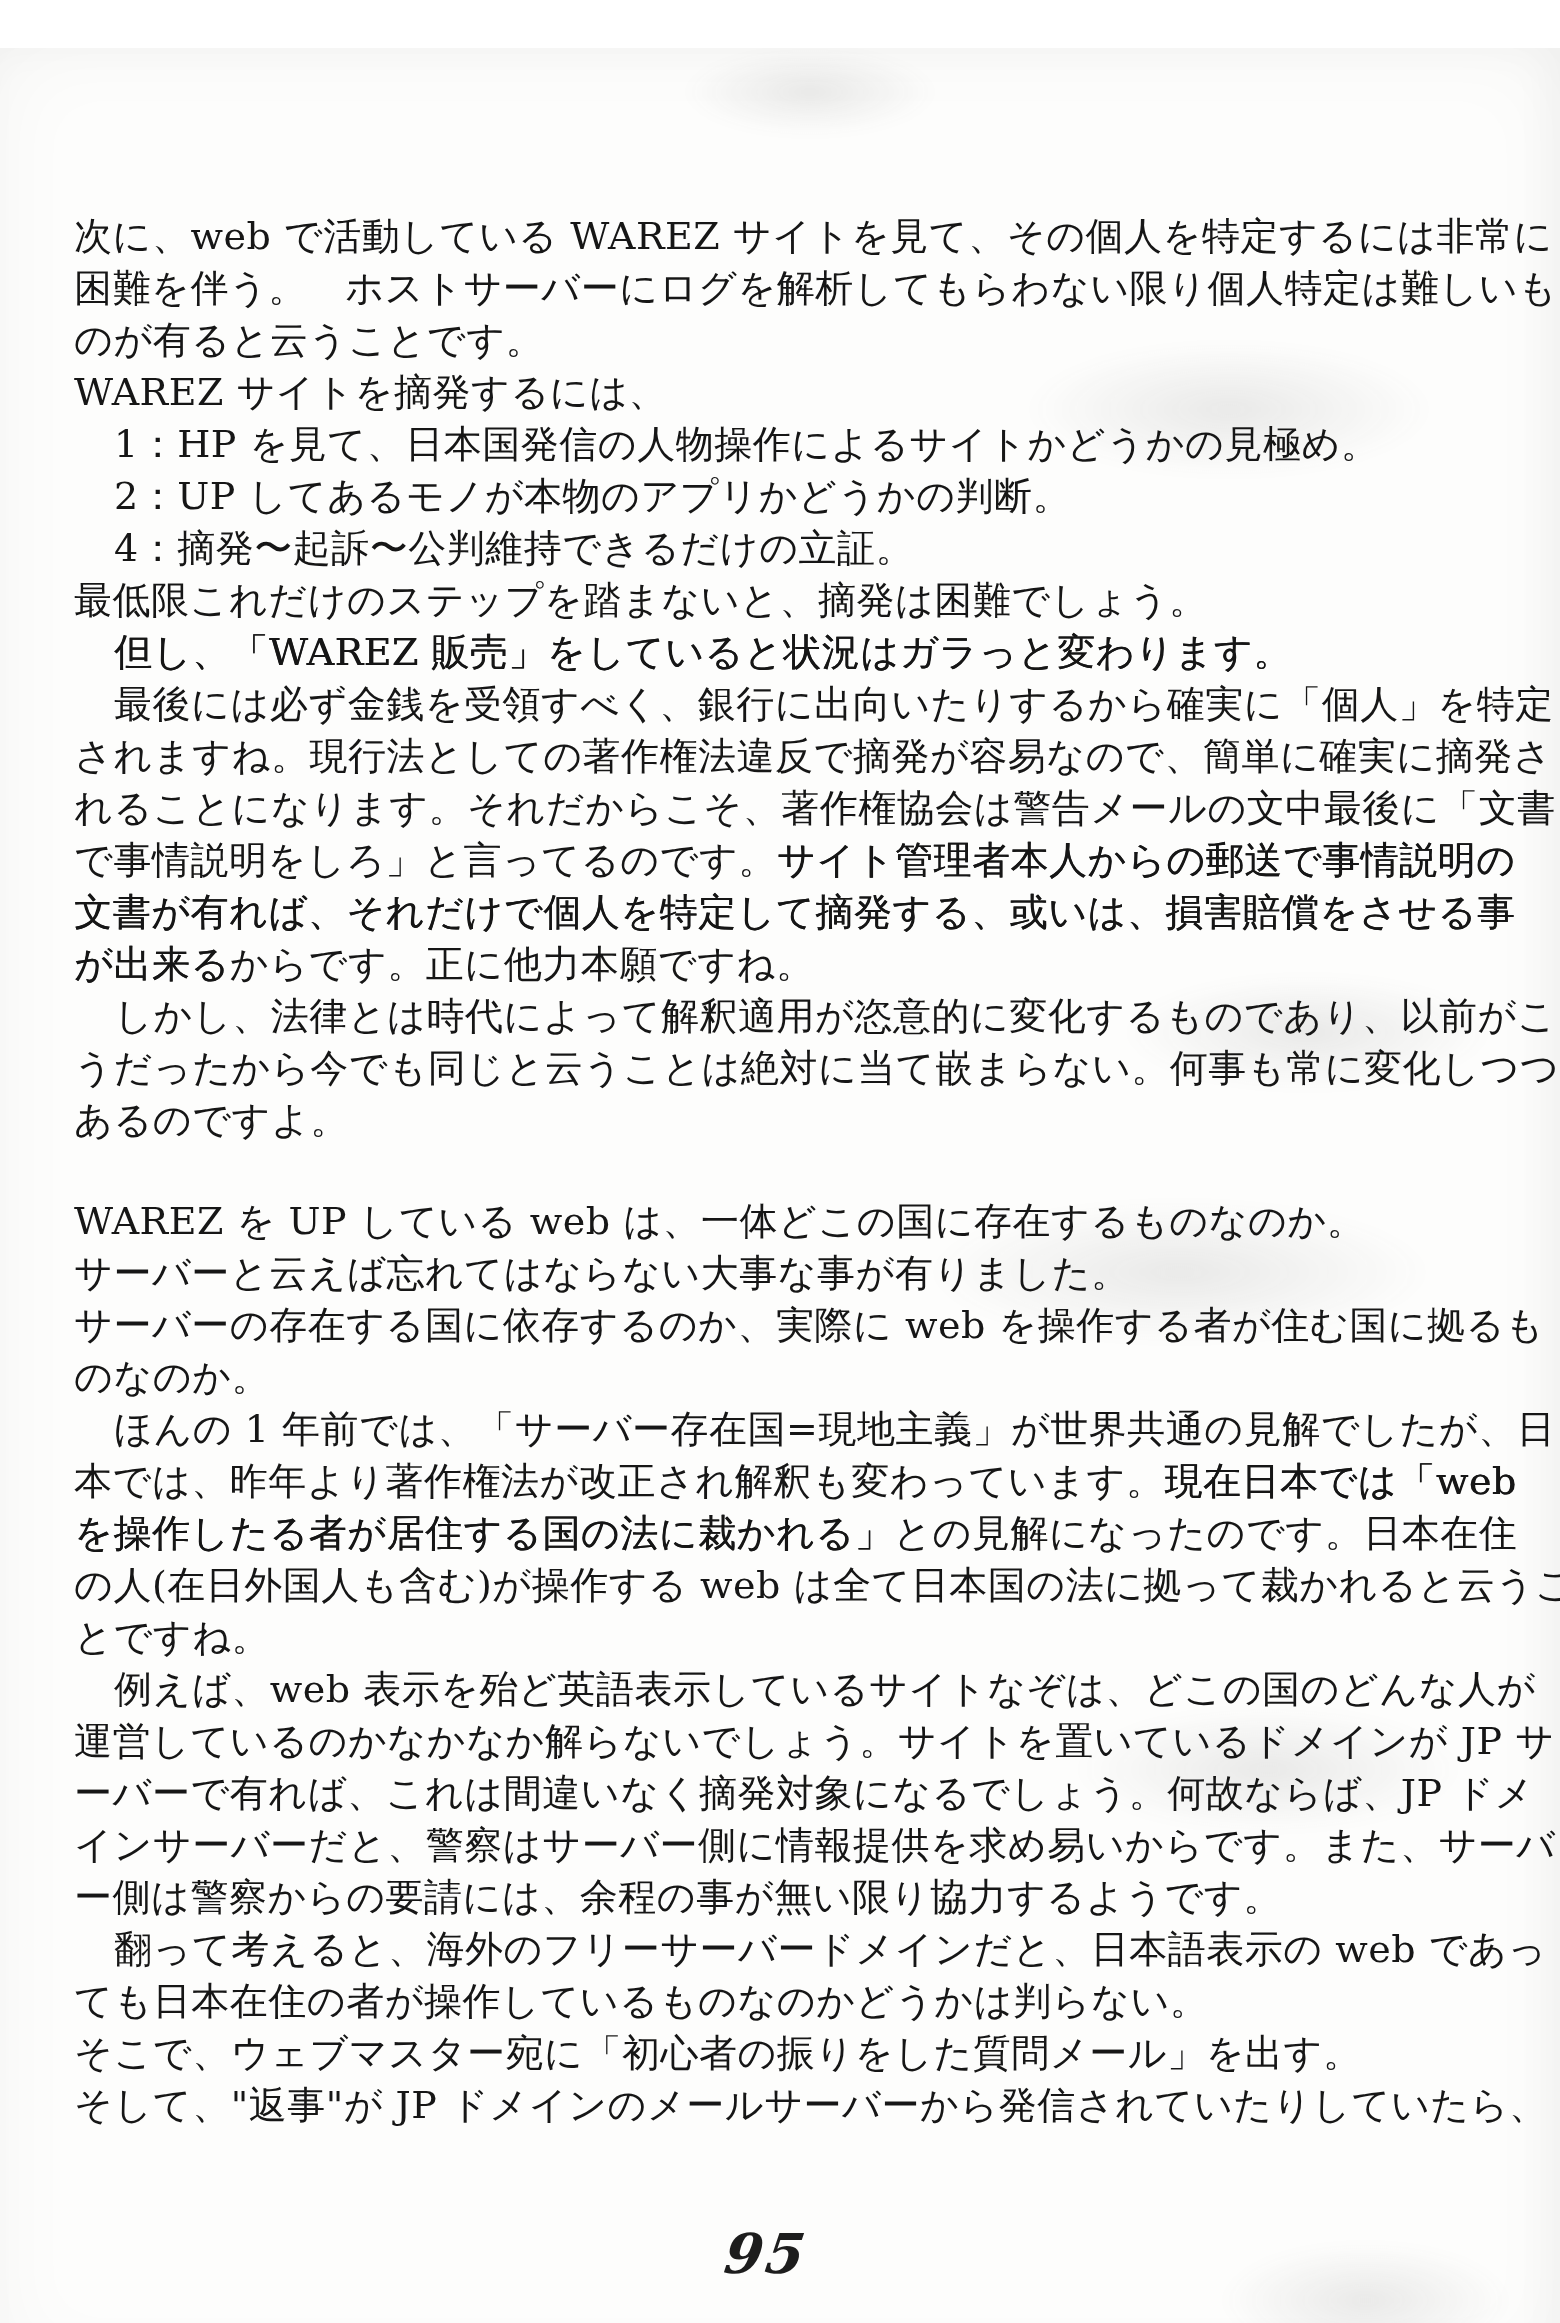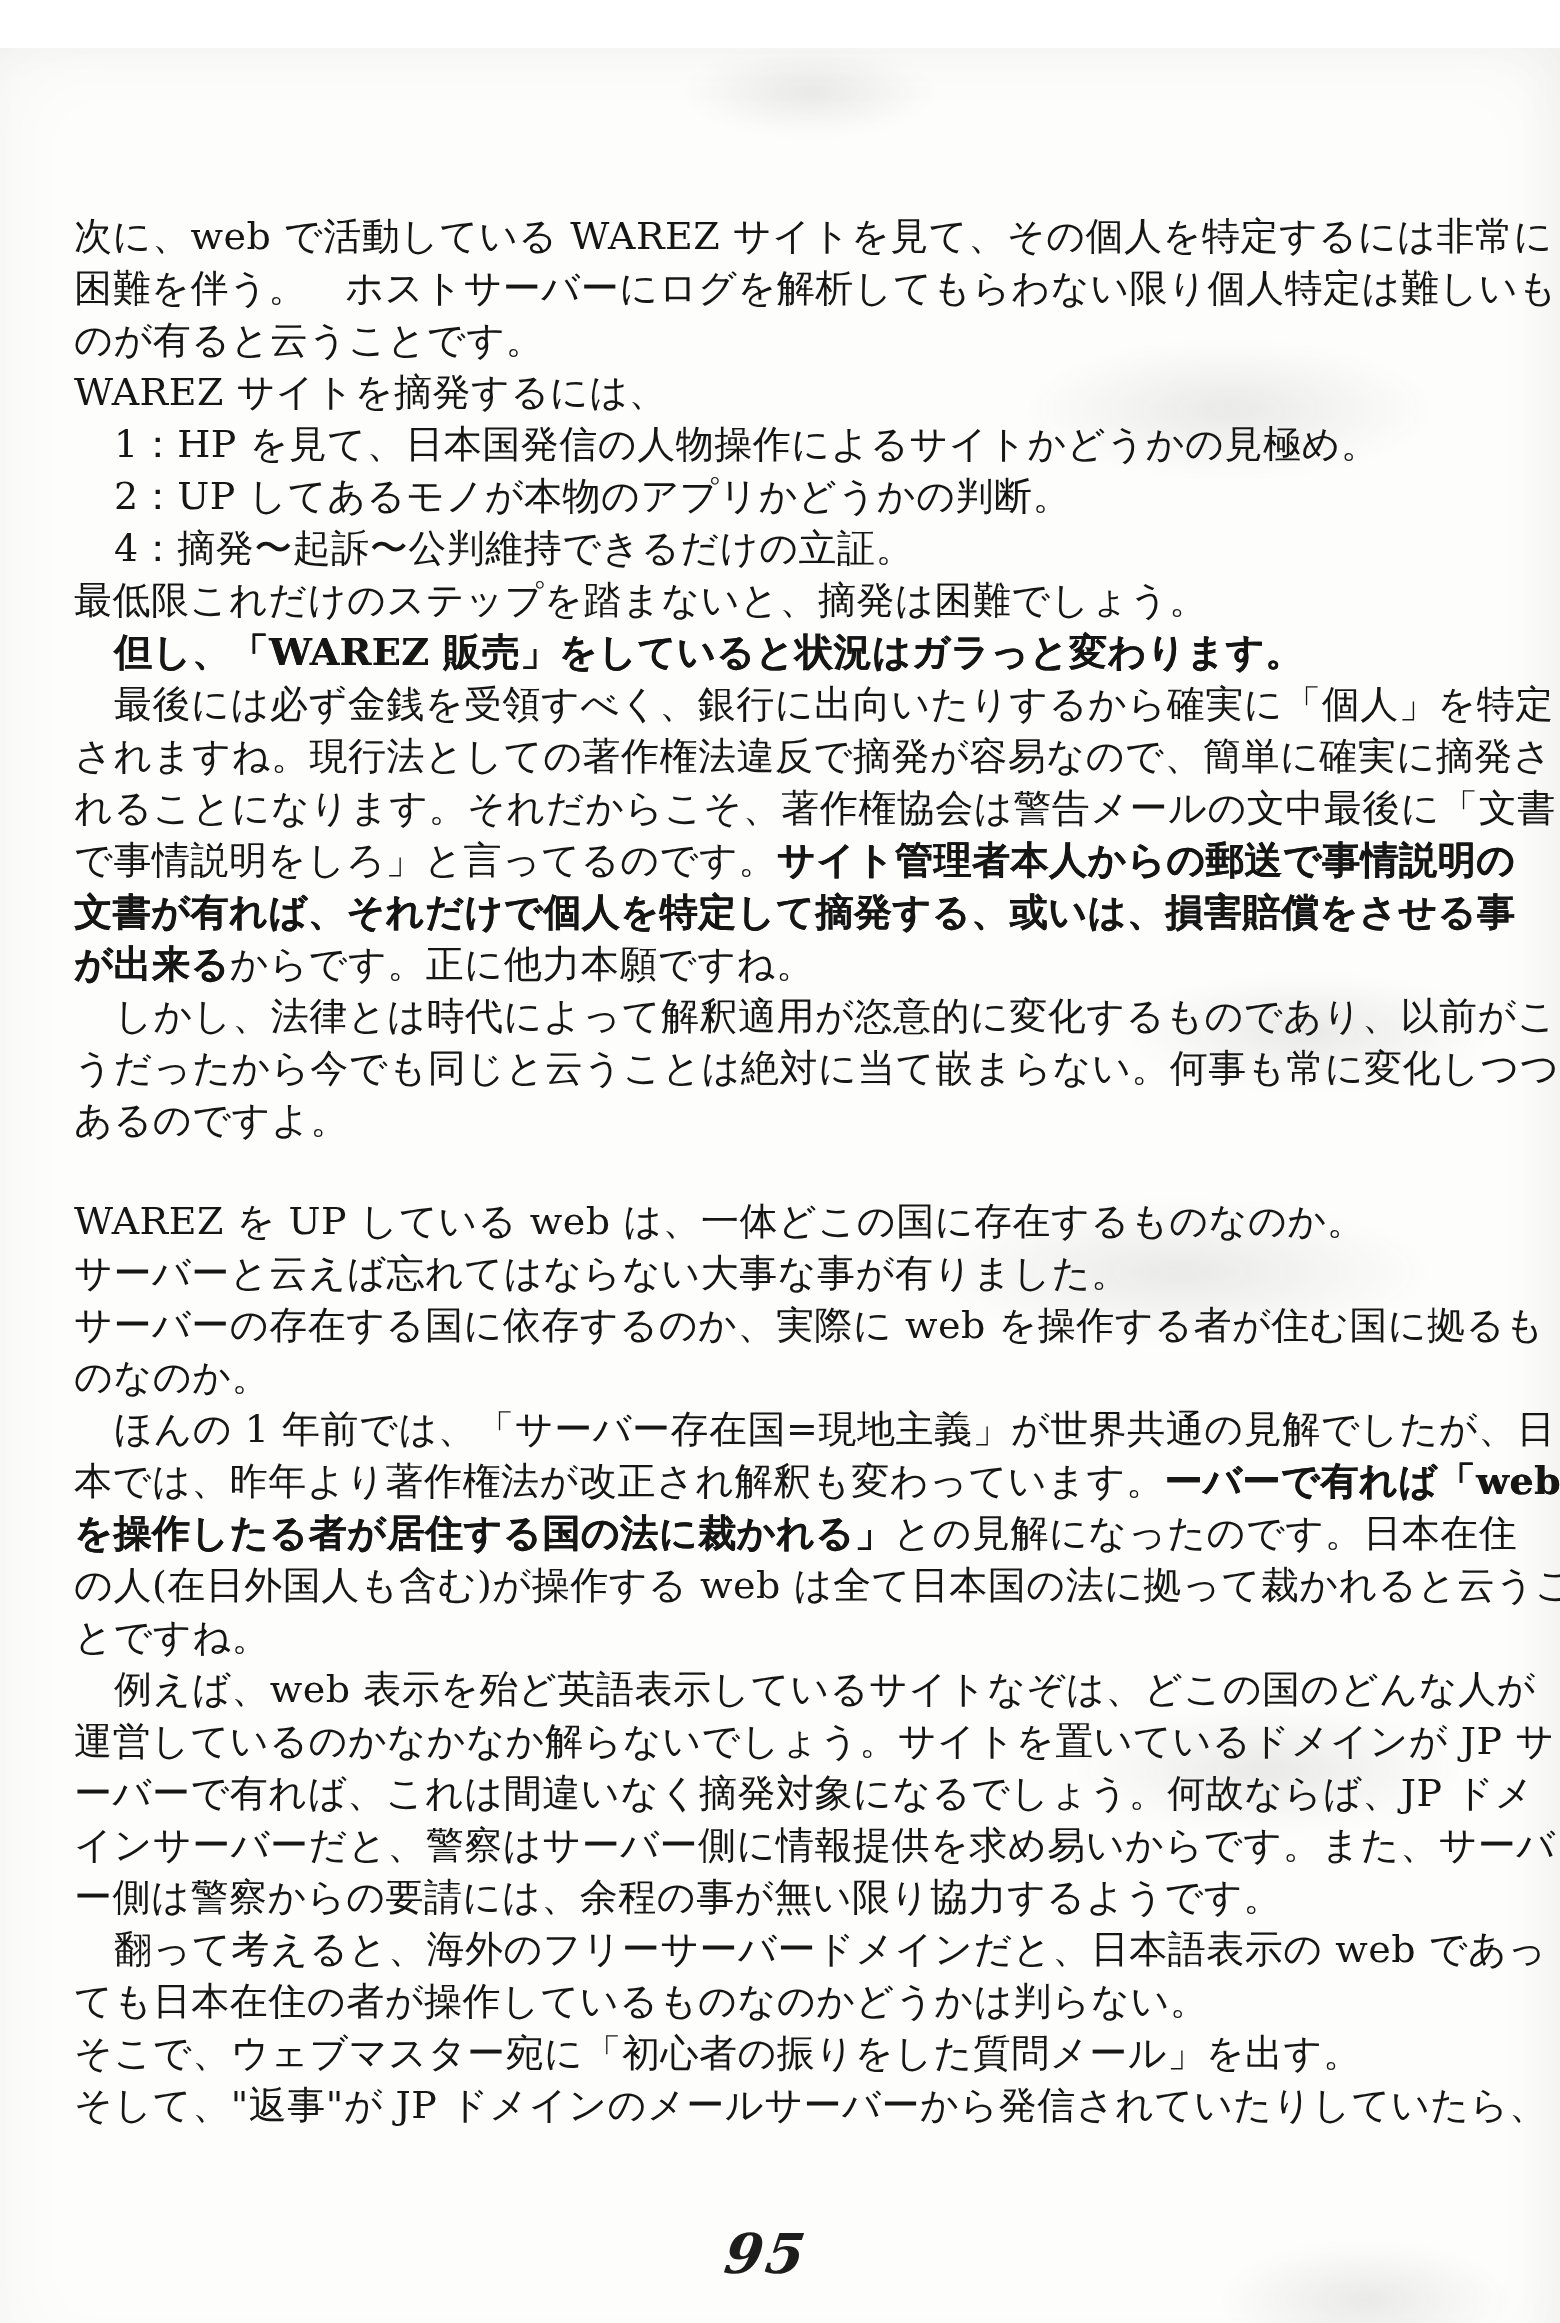--- a/index.html
+++ b/index.html
@@ -33,21 +33,21 @@
   }
   .line {
     font-size: 38px;
     line-height: 52px;
     height: 52px;
     white-space: nowrap;
     letter-spacing: 0.5px;
   }
   .line.ind1 { padding-left: 40px; }
   .line.gap  { height: 49px; }
-  .seg-bold  { font-weight: 700; text-shadow: 0.4px 0 0 currentColor; }
+  .seg-bold  { font-weight: 400; text-shadow: 0.4px 0 0 currentColor; }
   .page-num {
     position: absolute;
     top: 2173px;
     left: 0;
     width: 100%;
     text-align: center;
     font-size: 55px;
     font-weight: 700;
     font-style: italic;
     transform: translateX(-13.7px) skewX(-8deg);
@@ -85,21 +85,21 @@
       <div class="line"><span class="seg-pre"></span><span class="seg-bold">が出来る</span><span class="seg-post">からです。正に他力本願ですね。</span></div>
       <div class="line ind1"><span class="seg-pre">しかし、法律とは時代によって解釈適用が恣意的に変化するものであり、以前がこ</span><span class="seg-bold"></span><span class="seg-post"></span></div>
       <div class="line"><span class="seg-pre">うだったから今でも同じと云うことは絶対に当て嵌まらない。何事も常に変化しつつ</span><span class="seg-bold"></span><span class="seg-post"></span></div>
       <div class="line"><span class="seg-pre">あるのですよ。</span><span class="seg-bold"></span><span class="seg-post"></span></div>
       <div class="line gap"><span class="seg-pre"></span><span class="seg-bold"></span><span class="seg-post"></span></div>
       <div class="line"><span class="seg-pre">WAREZ を UP している web は、一体どこの国に存在するものなのか。</span><span class="seg-bold"></span><span class="seg-post"></span></div>
       <div class="line"><span class="seg-pre">サーバーと云えば忘れてはならない大事な事が有りました。</span><span class="seg-bold"></span><span class="seg-post"></span></div>
       <div class="line"><span class="seg-pre">サーバーの存在する国に依存するのか、実際に web を操作する者が住む国に拠るも</span><span class="seg-bold"></span><span class="seg-post"></span></div>
       <div class="line"><span class="seg-pre">のなのか。</span><span class="seg-bold"></span><span class="seg-post"></span></div>
       <div class="line ind1"><span class="seg-pre">ほんの 1 年前では、「サーバー存在国=現地主義」が世界共通の見解でしたが、日</span><span class="seg-bold"></span><span class="seg-post"></span></div>
-      <div class="line"><span class="seg-pre">本では、昨年より著作権法が改正され解釈も変わっています。</span><span class="seg-bold">ーバーで有れば「web</span><span class="seg-post"></span></div>
+      <div class="line"><span class="seg-pre">本では、昨年より著作権法が改正され解釈も変わっています。</span><span class="seg-bold">現在日本では「web</span><span class="seg-post"></span></div>
       <div class="line"><span class="seg-pre"></span><span class="seg-bold">を操作したる者が居住する国の法に裁かれる」</span><span class="seg-post">との見解になったのです。日本在住</span></div>
       <div class="line"><span class="seg-pre">の人(在日外国人も含む)が操作する web は全て日本国の法に拠って裁かれると云うこ</span><span class="seg-bold"></span><span class="seg-post"></span></div>
       <div class="line"><span class="seg-pre">とですね。</span><span class="seg-bold"></span><span class="seg-post"></span></div>
       <div class="line ind1"><span class="seg-pre">例えば、web 表示を殆ど英語表示しているサイトなぞは、どこの国のどんな人が</span><span class="seg-bold"></span><span class="seg-post"></span></div>
       <div class="line"><span class="seg-pre">運営しているのかなかなか解らないでしょう。サイトを置いているドメインが JP サ</span><span class="seg-bold"></span><span class="seg-post"></span></div>
       <div class="line"><span class="seg-pre">ーバーで有れば、これは間違いなく摘発対象になるでしょう。何故ならば、JP ドメ</span><span class="seg-bold"></span><span class="seg-post"></span></div>
       <div class="line"><span class="seg-pre">インサーバーだと、警察はサーバー側に情報提供を求め易いからです。また、サーバ</span><span class="seg-bold"></span><span class="seg-post"></span></div>
       <div class="line"><span class="seg-pre">ー側は警察からの要請には、余程の事が無い限り協力するようです。</span><span class="seg-bold"></span><span class="seg-post"></span></div>
       <div class="line ind1"><span class="seg-pre">翻って考えると、海外のフリーサーバードメインだと、日本語表示の web であっ</span><span class="seg-bold"></span><span class="seg-post"></span></div>
       <div class="line"><span class="seg-pre">ても日本在住の者が操作しているものなのかどうかは判らない。</span><span class="seg-bold"></span><span class="seg-post"></span></div>

